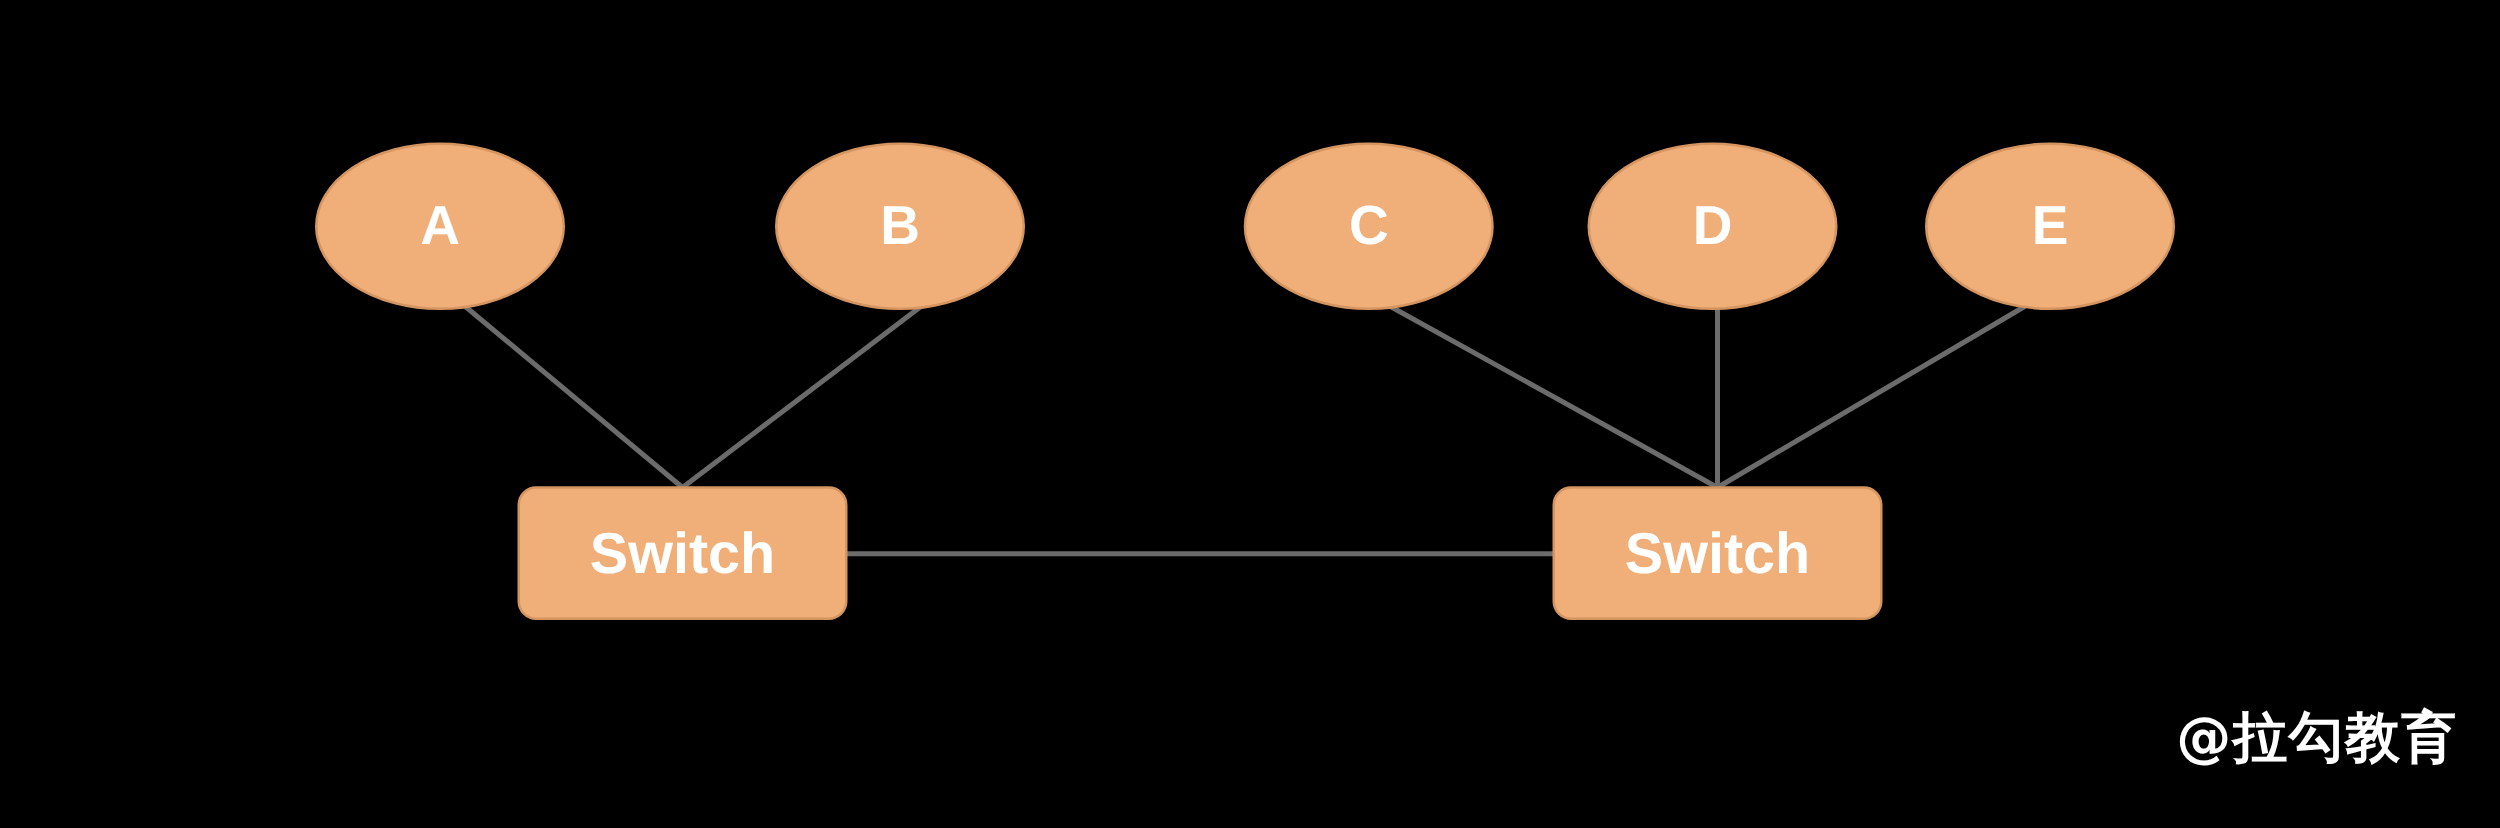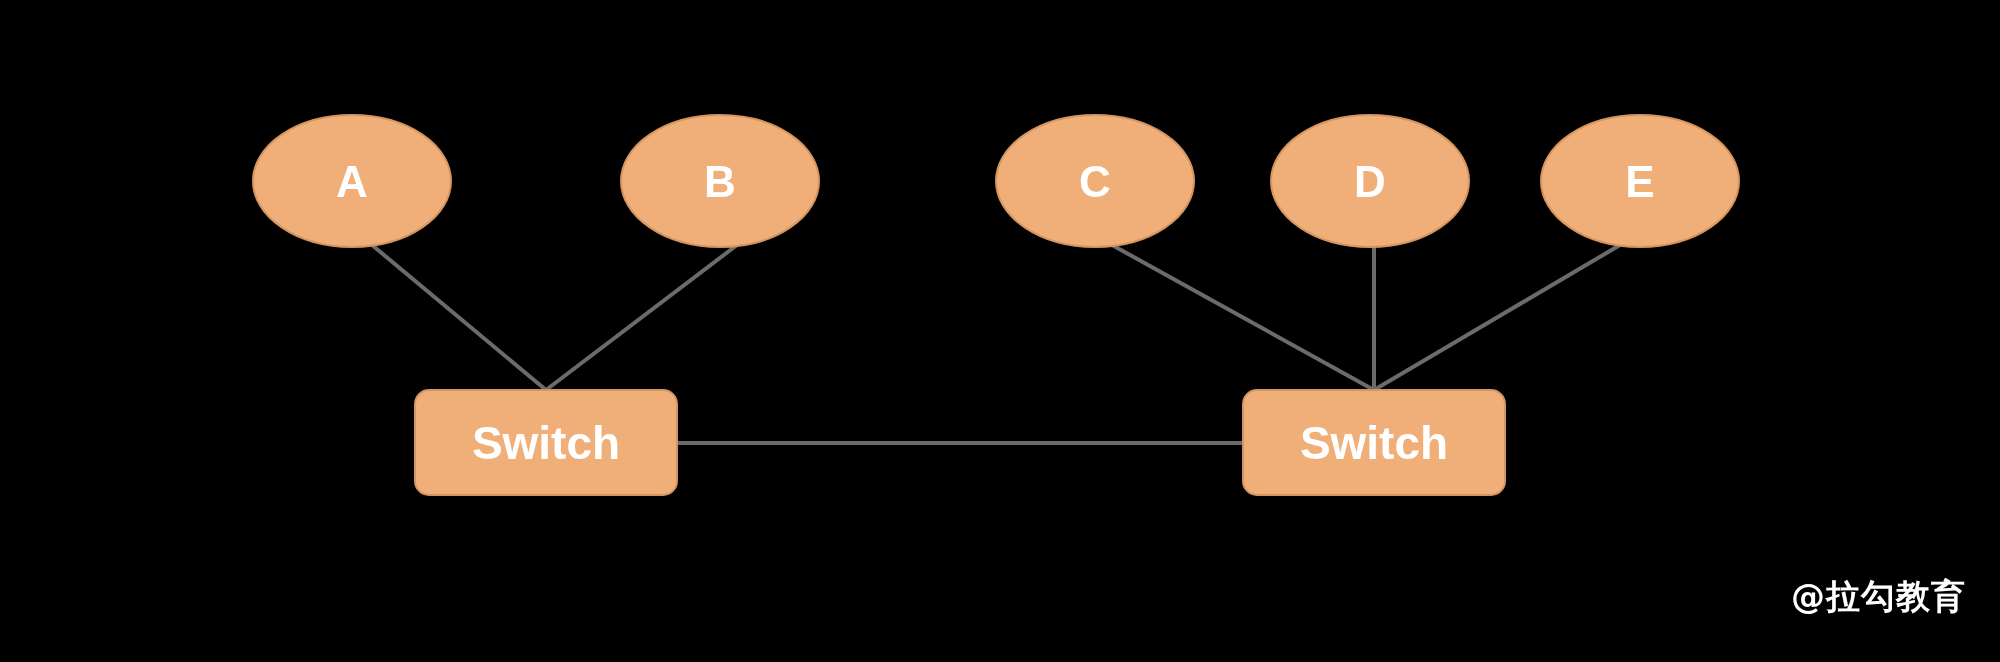--- a/index.html
+++ b/index.html
@@ -35,21 +35,21 @@
   .switch-label {
     font-size: 46px;
   }
   .watermark {
     position: absolute;
     right: 34px;
     bottom: 42px;
     color: #FFFFFF;
     font-family: "DejaVu Sans", sans-serif;
     font-weight: bold;
-    font-size: 34px;
+    font-size: 44px;
     letter-spacing: 1px;
     white-space: nowrap;
   }
 </style>
 </head>
 <body>
 
 <div id="canvas">
 
   <svg id="diagram-svg" viewBox="0 0 2000 662">

